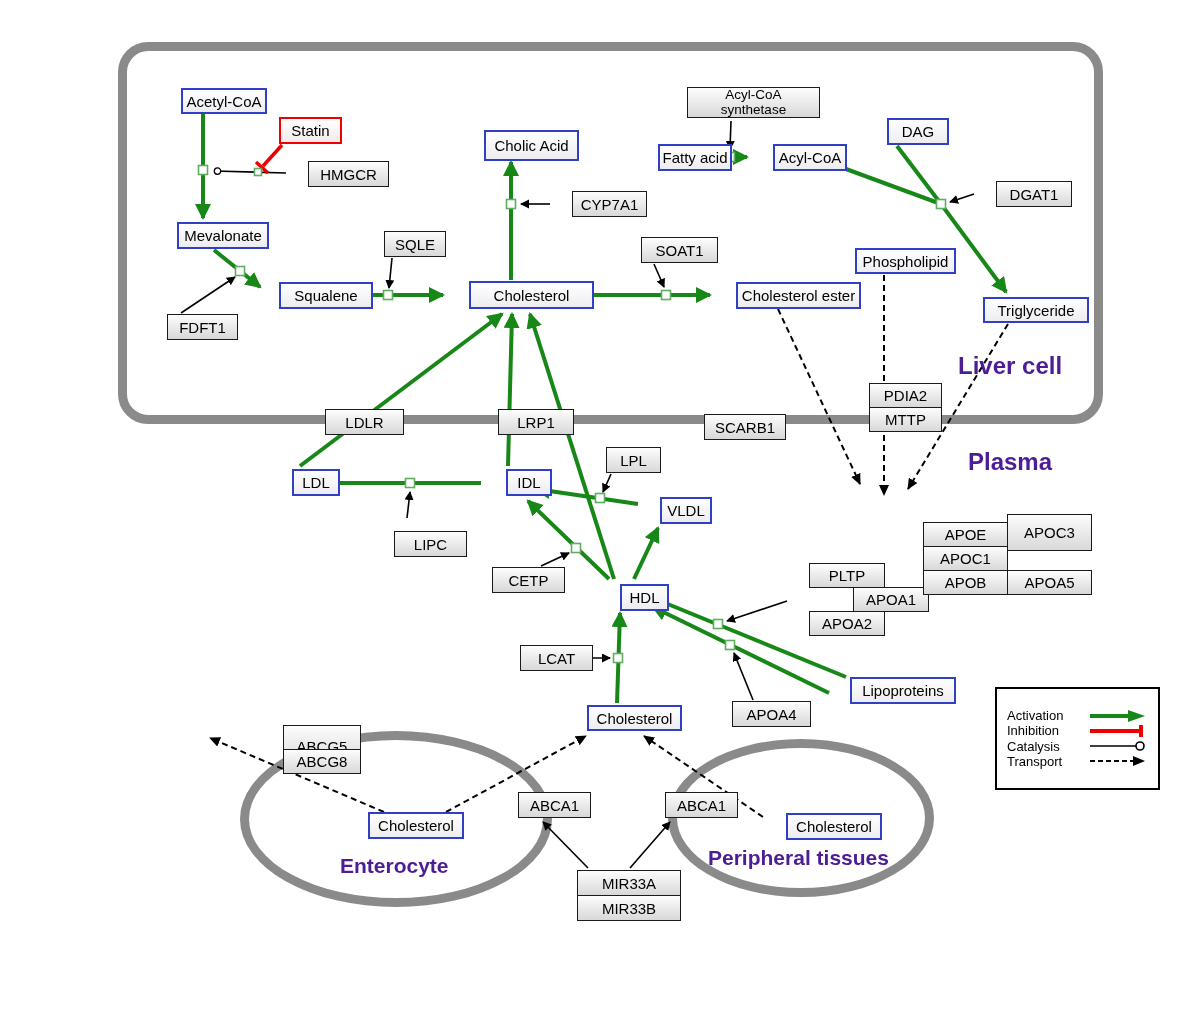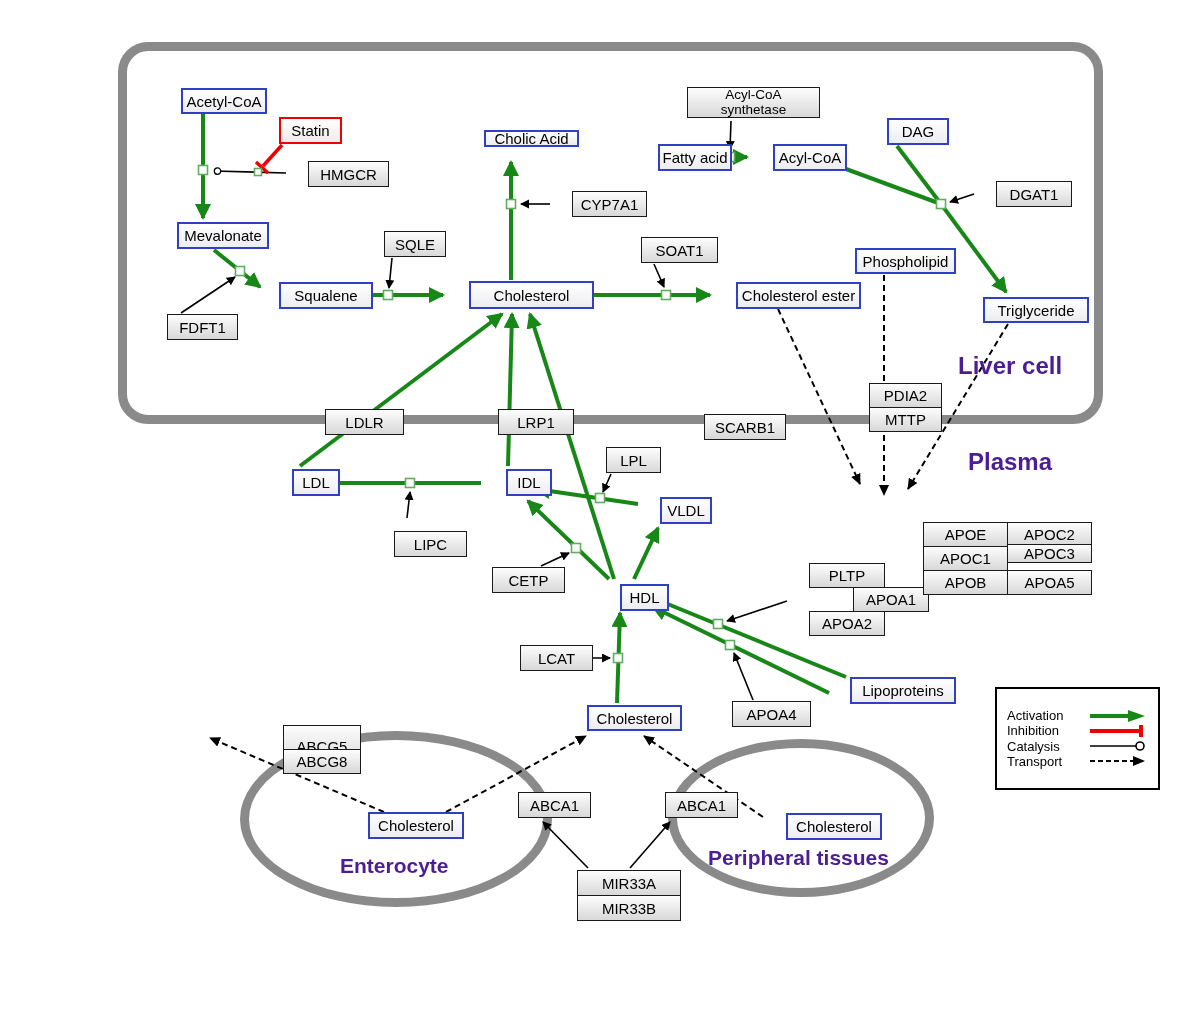--- a/index.html
+++ b/index.html
@@ -117,21 +117,21 @@
     <rect class="rsq" x="713.5" y="619.5" width="9" height="9"></rect>
     <rect class="rsq" x="725.5" y="640.5" width="9" height="9"></rect>
     <rect class="rsq" x="613.5" y="653.5" width="9" height="9"></rect>
   </svg>
 
   <div class="node met" style="left:160px;top:88px;width:86px;height:26px">Acetyl-CoA</div>
   <div class="node statin" style="left:258px;top:117px;width:63px;height:27px">Statin</div>
   <div class="node met" style="left:156px;top:222px;width:92px;height:27px">Mevalonate</div>
   <div class="node met" style="left:258px;top:282px;width:94px;height:27px">Squalene</div>
   <div class="node met" style="left:448px;top:281px;width:125px;height:28px">Cholesterol</div>
-  <div class="node met" style="left:463px;top:130px;width:95px;height:17px">Cholic Acid</div>
+  <div class="node met" style="left:463px;top:130px;width:95px;height:31px">Cholic Acid</div>
   <div class="node met" style="left:715px;top:282px;width:125px;height:27px">Cholesterol ester</div>
   <div class="node met" style="left:637px;top:144px;width:74px;height:27px">Fatty acid</div>
   <div class="node met" style="left:752px;top:144px;width:74px;height:27px">Acyl-CoA</div>
   <div class="node met" style="left:866px;top:118px;width:62px;height:27px">DAG</div>
   <div class="node met" style="left:834px;top:248px;width:101px;height:26px">Phospholipid</div>
   <div class="node met" style="left:962px;top:297px;width:106px;height:26px">Triglyceride</div>
   <div class="node met" style="left:271px;top:469px;width:48px;height:27px">LDL</div>
   <div class="node met" style="left:485px;top:469px;width:46px;height:27px">IDL</div>
   <div class="node met" style="left:639px;top:497px;width:52px;height:27px">VLDL</div>
   <div class="node met" style="left:599px;top:584px;width:49px;height:27px">HDL</div>
@@ -159,21 +159,21 @@
   <div class="node gene" style="left:585px;top:447px;width:55px;height:26px">LPL</div>
   <div class="node gene" style="left:471px;top:567px;width:73px;height:26px">CETP</div>
   <div class="node gene" style="left:499px;top:645px;width:73px;height:26px">LCAT</div>
   <div class="node gene" style="left:788px;top:563px;width:76px;height:25px">PLTP</div>
   <div class="node gene" style="left:832px;top:587px;width:76px;height:25px">APOA1</div>
   <div class="node gene" style="left:788px;top:611px;width:76px;height:25px">APOA2</div>
   <div class="node gene" style="left:711px;top:701px;width:79px;height:26px">APOA4</div>
   <div class="node gene" style="left:902px;top:522px;width:85px;height:25px">APOE</div>
   <div class="node gene" style="left:986px;top:522px;width:85px;height:25px">APOC2</div>
   <div class="node gene" style="left:902px;top:546px;width:85px;height:25px">APOC1</div>
-  <div class="node gene" style="left:986px;top:544px;width:85px;height:19px">APOC3</div>
+  <div class="node gene" style="left:986px;top:514px;width:85px;height:37px">APOC3</div>
   <div class="node gene" style="left:902px;top:570px;width:85px;height:25px">APOB</div>
   <div class="node gene" style="left:986px;top:570px;width:85px;height:25px">APOA5</div>
   <div class="node gene" style="left:262px;top:725px;width:78px;height:42px">ABCG5</div>
   <div class="node gene" style="left:262px;top:749px;width:78px;height:25px">ABCG8</div>
   <div class="node gene" style="left:497px;top:792px;width:73px;height:26px">ABCA1</div>
   <div class="node gene" style="left:644px;top:792px;width:73px;height:26px">ABCA1</div>
   <div class="node gene" style="left:556px;top:870px;width:104px;height:26px">MIR33A</div>
   <div class="node gene" style="left:556px;top:895px;width:104px;height:26px">MIR33B</div>
 
   <div class="region-label rl-big" style="left:958px;top:352px">Liver cell</div>

